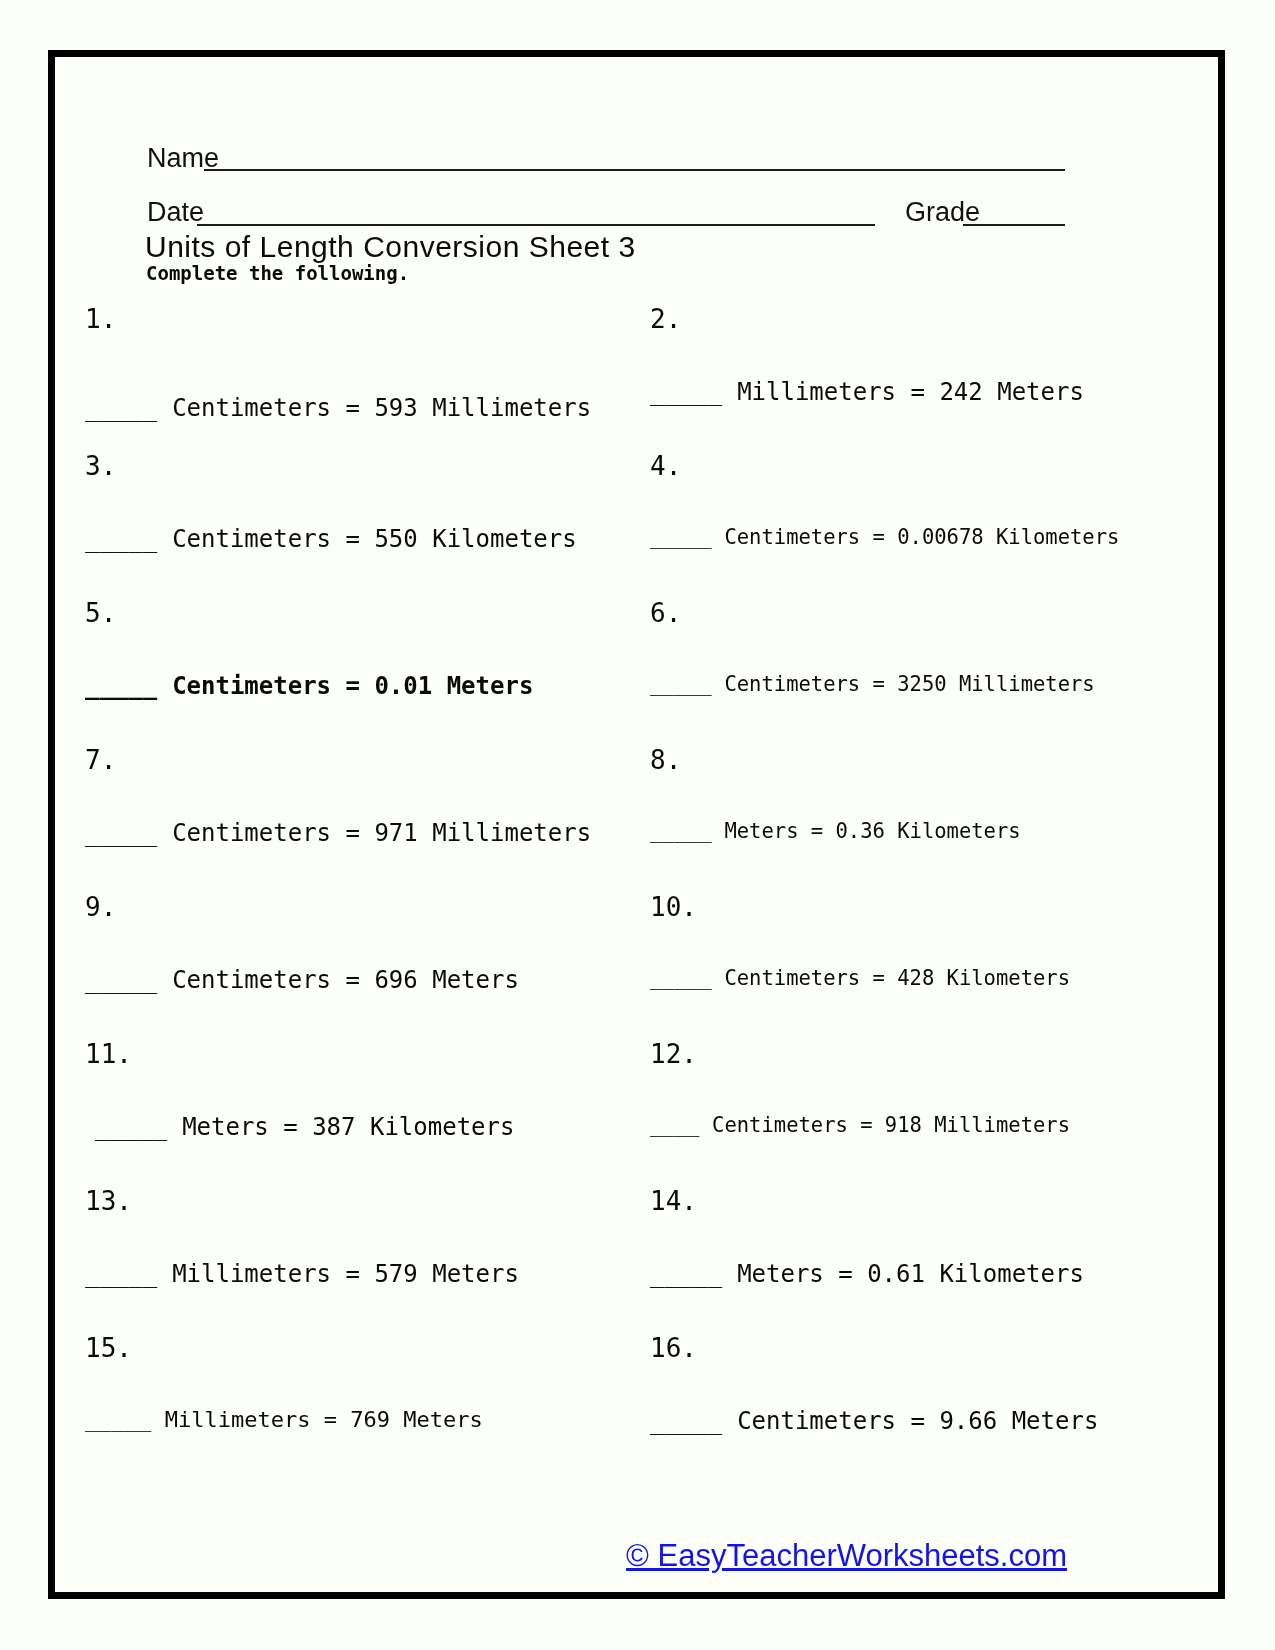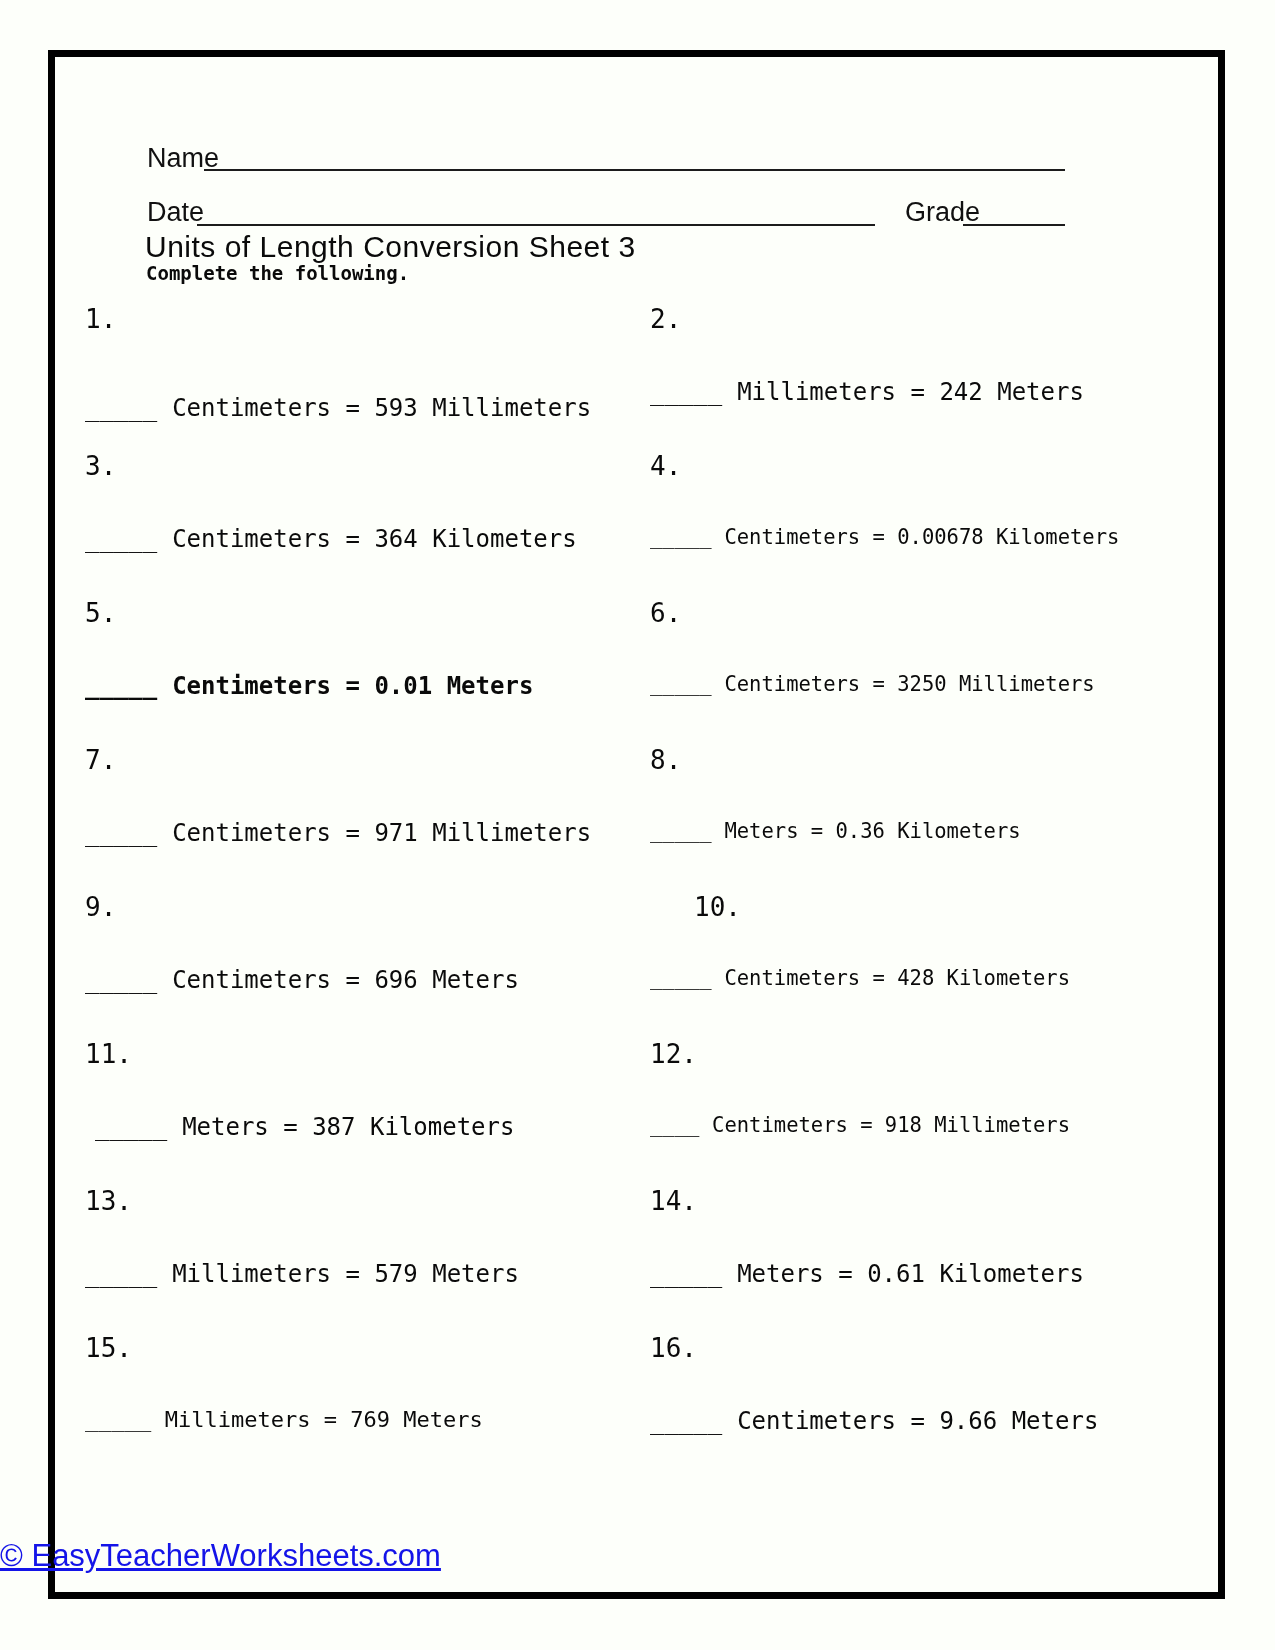--- a/index.html
+++ b/index.html
@@ -44,21 +44,21 @@
     position:absolute;
     font-family:"DejaVu Sans Mono",monospace;
     line-height:1.2;color:#0a0a0a;white-space:nowrap;
   }
   .problem-equation .blank{letter-spacing:0;}
   .problem-equation .eq-text{margin-left:0.62em;}
   .sz-lg{font-size:24px;}
   .sz-md{font-size:22px;}
   .sz-sm{font-size:20.5px;}
   #footer{
-    position:absolute;left:0;top:1538px;width:1067px;text-align:left;
+    position:absolute;left:0;top:1538px;width:1067px;text-align:right;
   }
   #footer a{
     font-family:"Liberation Sans",sans-serif;
     font-size:31px;text-decoration:underline;cursor:pointer;
   }
 </style>
 </head>
 <body style="background: rgb(253, 255, 250);">
 
 <div class="page-border"></div>
@@ -74,34 +74,34 @@
 
 <h1 id="page-title">Units of Length Conversion Sheet 3</h1>
 <div id="instructions">Complete the following.</div>
 
 <div id="problems">
     <div class="problem-number" style="left: 85px; top: 304px;">1.</div>
     <div class="problem-equation sz-lg" style="left: 85px; top: 378px; margin-top: 16px;"><span class="blank">_____</span><span class="eq-text">Centimeters = 593 Millimeters</span></div>
     <div class="problem-number" style="left: 650px; top: 304px;">2.</div>
     <div class="problem-equation sz-lg" style="left: 650px; top: 378px;"><span class="blank">_____</span><span class="eq-text">Millimeters = 242 Meters</span></div>
     <div class="problem-number" style="left: 85px; top: 451px;">3.</div>
-    <div class="problem-equation sz-lg" style="left: 85px; top: 525px;"><span class="blank">_____</span><span class="eq-text">Centimeters = 364 Kilometers</span></div>
+    <div class="problem-equation sz-lg" style="left: 85px; top: 525px;"><span class="blank">_____</span><span class="eq-text">Centimeters = 550 Kilometers</span></div>
     <div class="problem-number" style="left: 650px; top: 451px;">4.</div>
     <div class="problem-equation sz-sm" style="left: 650px; top: 525px;"><span class="blank">_____</span><span class="eq-text">Centimeters = 0.00678 Kilometers</span></div>
     <div class="problem-number" style="left: 85px; top: 598px;">5.</div>
     <div class="problem-equation sz-lg" style="left: 85px; top: 672px; font-weight: bold;"><span class="blank">_____</span><span class="eq-text">Centimeters = 0.01 Meters</span></div>
     <div class="problem-number" style="left: 650px; top: 598px;">6.</div>
     <div class="problem-equation sz-sm" style="left: 650px; top: 672px;"><span class="blank">_____</span><span class="eq-text">Centimeters = 3250 Millimeters</span></div>
     <div class="problem-number" style="left: 85px; top: 745px;">7.</div>
     <div class="problem-equation sz-lg" style="left: 85px; top: 819px;"><span class="blank">_____</span><span class="eq-text">Centimeters = 971 Millimeters</span></div>
     <div class="problem-number" style="left: 650px; top: 745px;">8.</div>
     <div class="problem-equation sz-sm" style="left: 650px; top: 819px;"><span class="blank">_____</span><span class="eq-text">Meters = 0.36 Kilometers</span></div>
     <div class="problem-number" style="left: 85px; top: 892px;">9.</div>
     <div class="problem-equation sz-lg" style="left: 85px; top: 966px;"><span class="blank">_____</span><span class="eq-text">Centimeters = 696 Meters</span></div>
-    <div class="problem-number" style="left: 650px; top: 892px; margin-left: 44px;">10.</div>
+    <div class="problem-number" style="left: 650px; top: 892px;">10.</div>
     <div class="problem-equation sz-sm" style="left: 650px; top: 966px;"><span class="blank">_____</span><span class="eq-text">Centimeters = 428 Kilometers</span></div>
     <div class="problem-number" style="left: 85px; top: 1039px;">11.</div>
     <div class="problem-equation sz-lg" style="left: 95px; top: 1113px;"><span class="blank">_____</span><span class="eq-text">Meters = 387 Kilometers</span></div>
     <div class="problem-number" style="left: 650px; top: 1039px;">12.</div>
     <div class="problem-equation sz-sm" style="left: 650px; top: 1113px;"><span class="blank">____</span><span class="eq-text">Centimeters = 918 Millimeters</span></div>
     <div class="problem-number" style="left: 85px; top: 1186px;">13.</div>
     <div class="problem-equation sz-lg" style="left: 85px; top: 1260px;"><span class="blank">_____</span><span class="eq-text">Millimeters = 579 Meters</span></div>
     <div class="problem-number" style="left: 650px; top: 1186px;">14.</div>
     <div class="problem-equation sz-lg" style="left: 650px; top: 1260px;"><span class="blank">_____</span><span class="eq-text">Meters = 0.61 Kilometers</span></div>
     <div class="problem-number" style="left: 85px; top: 1333px;">15.</div>

